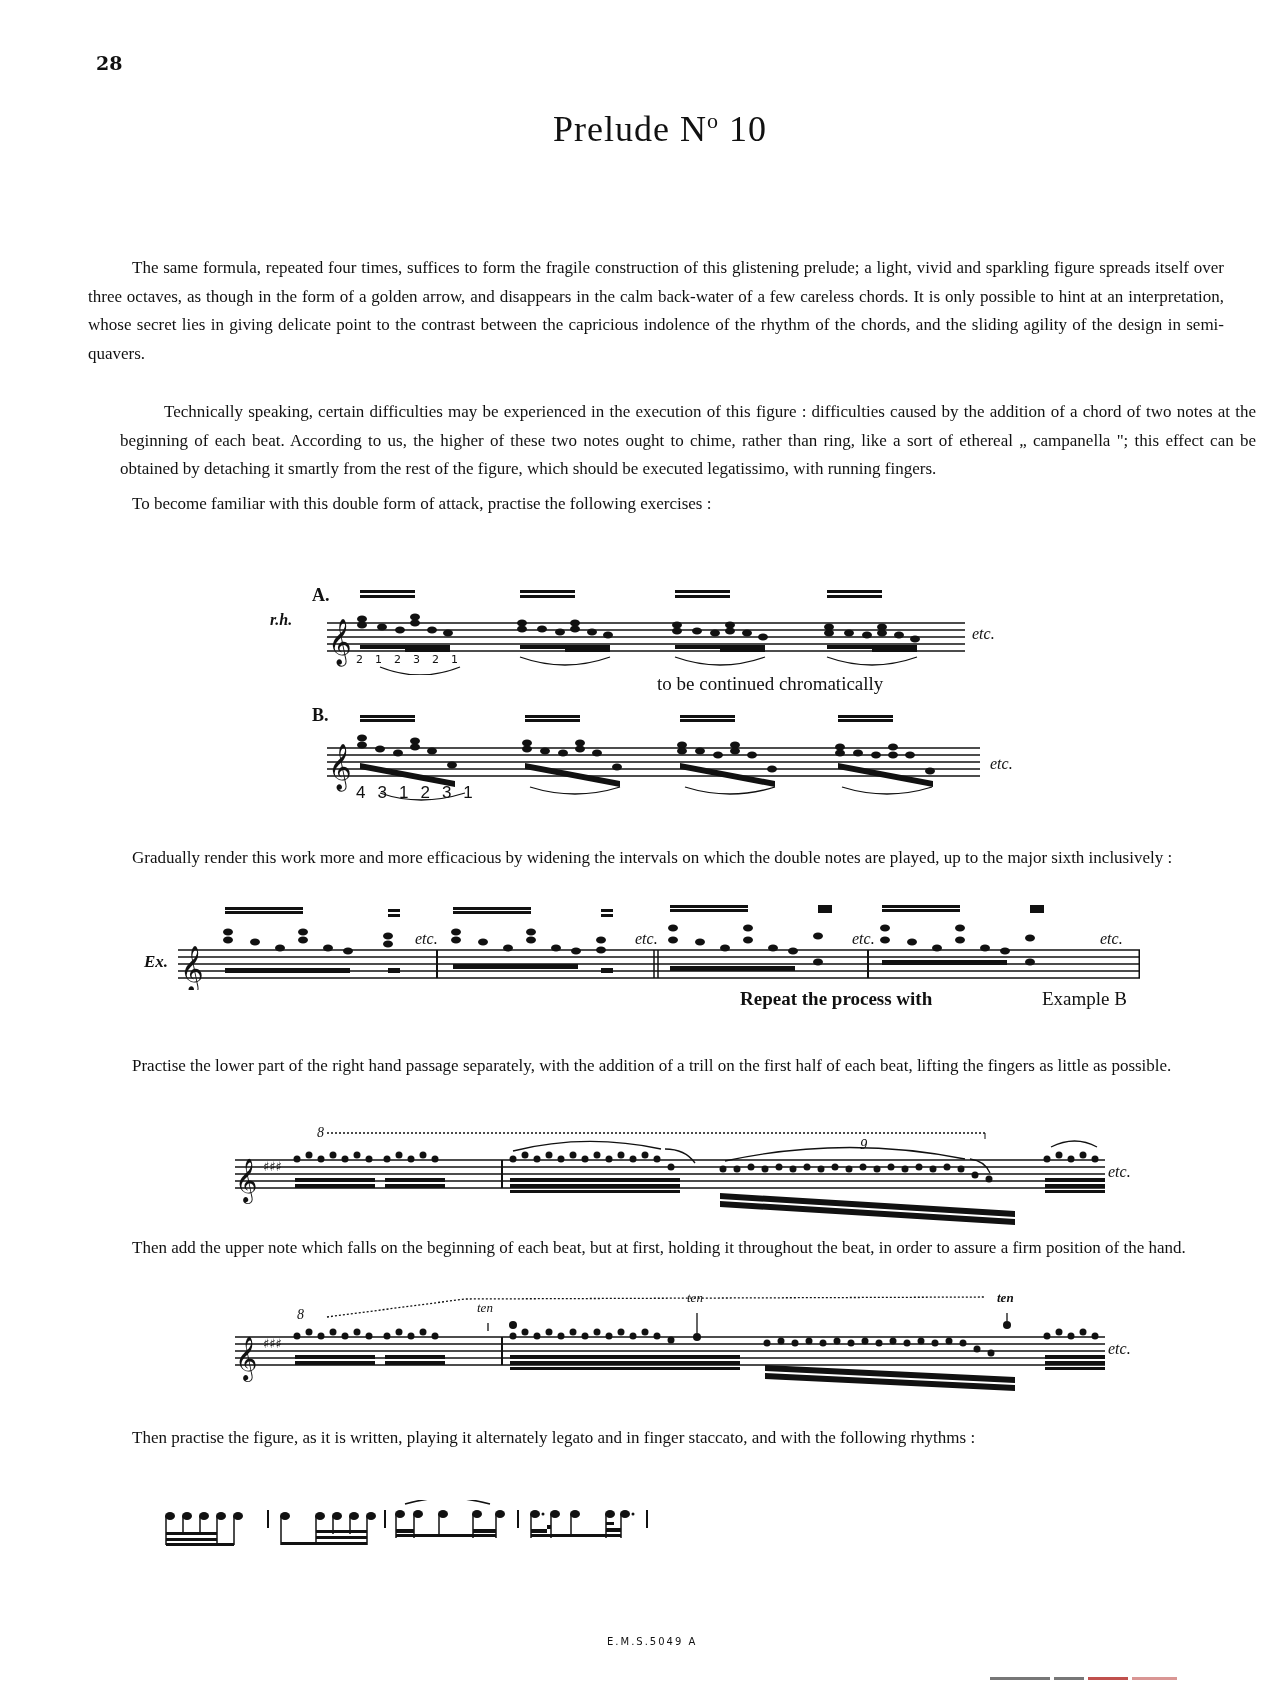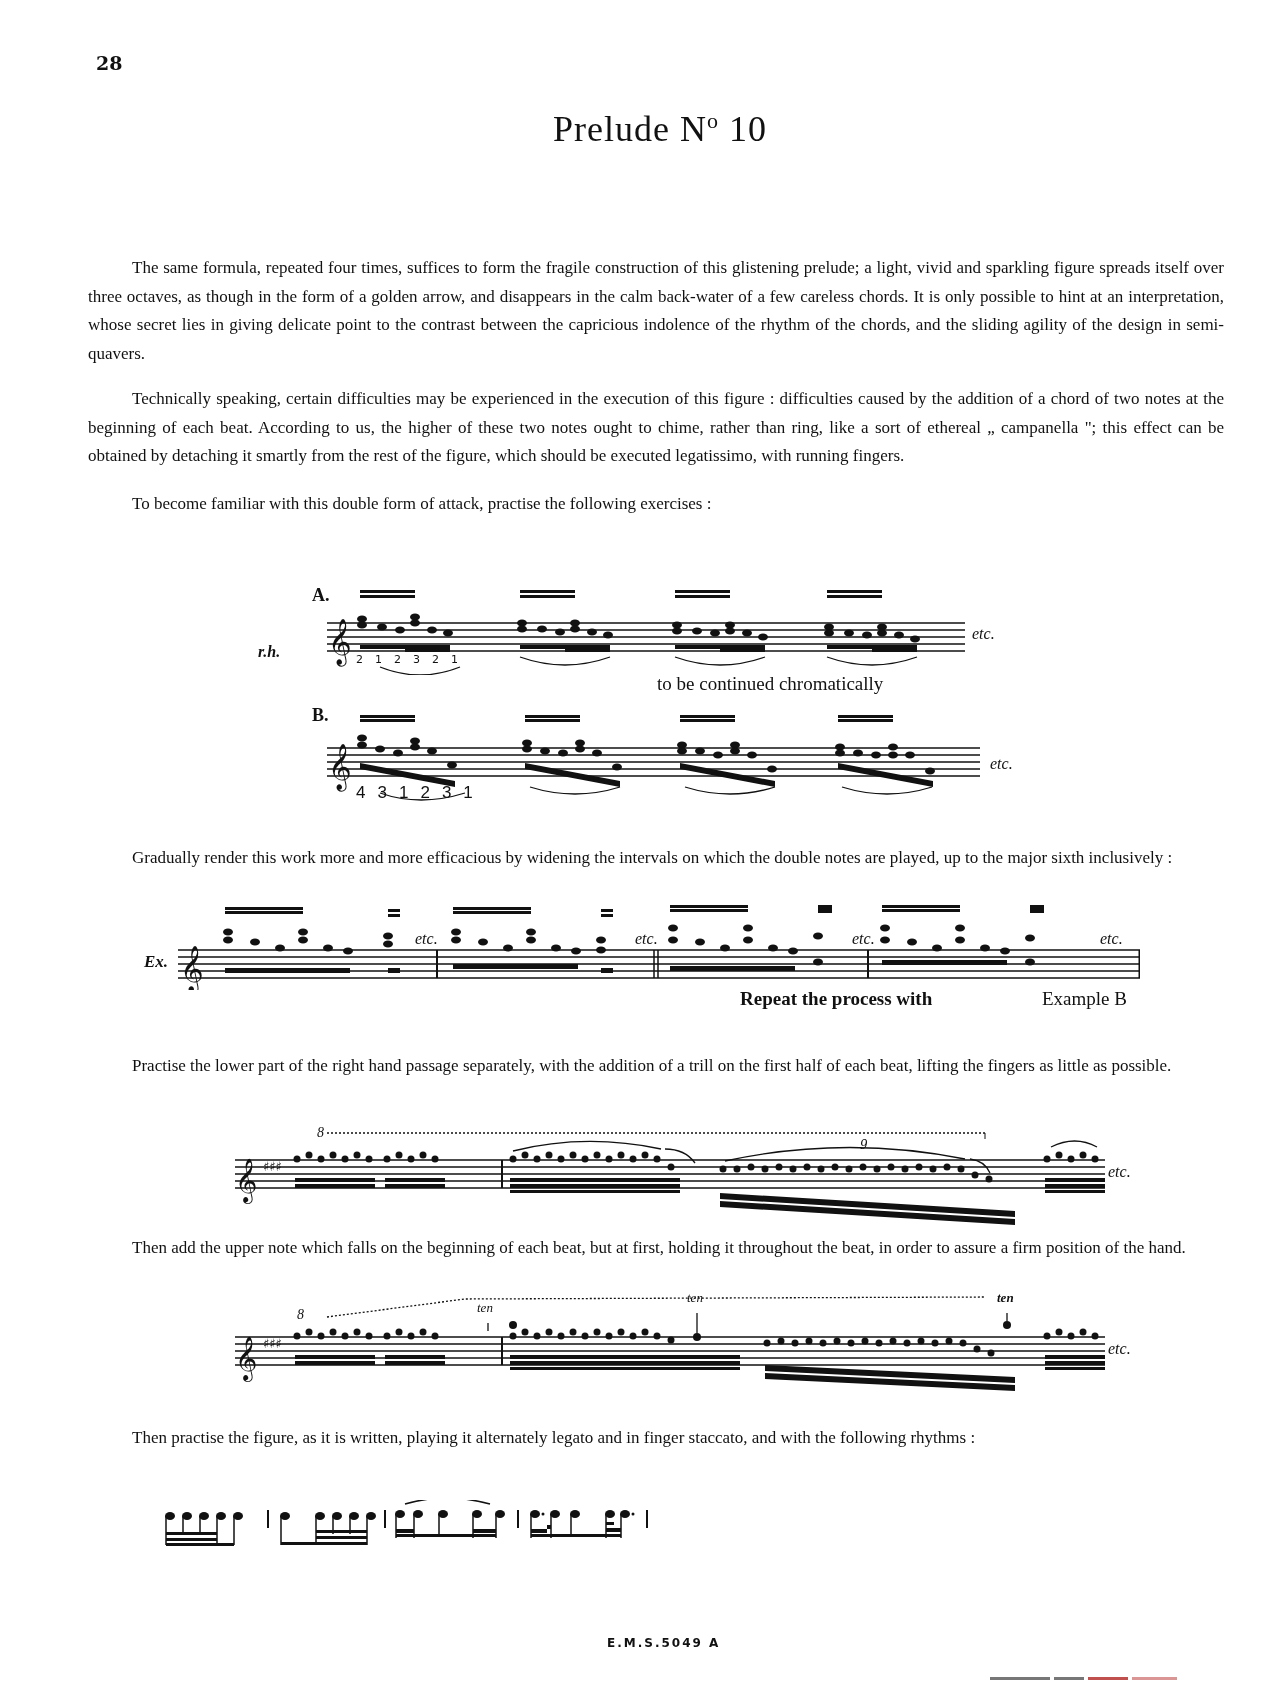--- a/index.html
+++ b/index.html
@@ -4,51 +4,51 @@
 <style>
   html, body { margin: 0; padding: 0; background: #ffffff; }
   body { width: 1272px; height: 1707px; position: relative; overflow: hidden; color: #111; }
   .page-number { position: absolute; left: 96px; top: 52px; font-family: "DejaVu Serif", serif; font-weight: bold; font-size: 19px; }
   .title { position: absolute; left: 0; width: 1320px; top: 108px; text-align: center; font-family: "Liberation Serif", serif; font-size: 36px; letter-spacing: 1px; }
   .title sup { font-size: 22px; }
   .para { position: absolute; left: 88px; width: 1136px; font-family: "Liberation Serif", serif; font-size: 17px; line-height: 28.6px; text-align: justify; }
   .para .indent { display: inline-block; width: 44px; }
   .stave { position: absolute; }
   .caption { position: absolute; font-family: "Liberation Serif", serif; font-size: 19px; }
-  .footer-code { position: absolute; left: 607px; top: 1636px; font-family: "DejaVu Sans", sans-serif; font-size: 12px; font-weight: bold; letter-spacing: 2px; text-align: right; }
+  .footer-code { position: absolute; left: 607px; top: 1636px; font-family: "DejaVu Sans", sans-serif; font-size: 10px; font-weight: normal; letter-spacing: 2px; text-align: right; }
   .scan-mark { position: absolute; left: 990px; top: 1668px; width: 230px; height: 6px; }
   .scan-mark span { display: inline-block; height: 3px; margin-right: 4px; vertical-align: middle; }
   .label-italic { font-family: "Liberation Serif", serif; font-style: italic; font-weight: bold; font-size: 16px; }
   .label-bold { font-family: "Liberation Serif", serif; font-weight: bold; font-size: 18px; }
   .etc { font-family: "Liberation Serif", serif; font-style: italic; font-size: 16px; }
 </style>
 </head>
 <body>
 
 <div class="page-number">28</div>
 
 <div class="title">
   <span>Prelude N</span><sup>o</sup>&nbsp;<span>10</span>
 </div>
 
 <div class="para" style="top:254px;">
   <span class="indent"></span><span>The same formula, repeated four times, suffices to form the fragile construction of this glistening prelude; a light, vivid and sparkling figure spreads itself over three octaves, as though in the form of a golden arrow, and disappears in the calm back-water of a few careless chords. It is only possible to hint at an interpretation, whose secret lies in giving delicate point to the contrast between the capricious indolence of the rhythm of the chords, and the sliding agility of the design in semi-quavers.</span>
 </div>
 
-<div class="para" style="top:385px;">
+<div class="para" style="top:398px;margin-left:32px;">
   <span class="indent"></span><span>Technically speaking, certain difficulties may be experienced in the execution of this figure : difficulties caused by the addition of a chord of two notes at the beginning of each beat. According to us, the higher of these two notes ought to chime, rather than ring, like a sort of ethereal „ campanella "; this effect can be obtained by detaching it smartly from the rest of the figure, which should be executed legatissimo, with running fingers.</span>
 </div>
 
 <div class="para" style="top:490px;">
   <span class="indent"></span><span>To become familiar with this double form of attack, practise the following exercises :</span>
 </div>
 
 <div class="stave" style="left:220px; top:585px; width:840px; height:115px;">
   <span class="label-bold" style="position:absolute; left:92px; top:0px;">A.</span>
-  <span class="label-italic" style="position:absolute; left:38px; top:26px;margin-top:32px;">r.h.</span>
+  <span class="label-italic" style="position:absolute; left:50px; top:26px;">r.h.</span>
   <svg width="840" height="90" style="position:absolute; left:0; top:0;">
     <g stroke="#111" stroke-width="1.3">
       <line x1="107" y1="38" x2="745" y2="38"></line>
         <line x1="107" y1="45" x2="745" y2="45"></line>
       <line x1="107" y1="52" x2="745" y2="52"></line>
         <line x1="107" y1="59" x2="745" y2="59"></line>
       <line x1="107" y1="66" x2="745" y2="66"></line>
     </g>
     <text x="108" y="70" font-family="DejaVu Serif, serif" font-size="40" fill="#111">𝄞</text>
     <g fill="#111">

